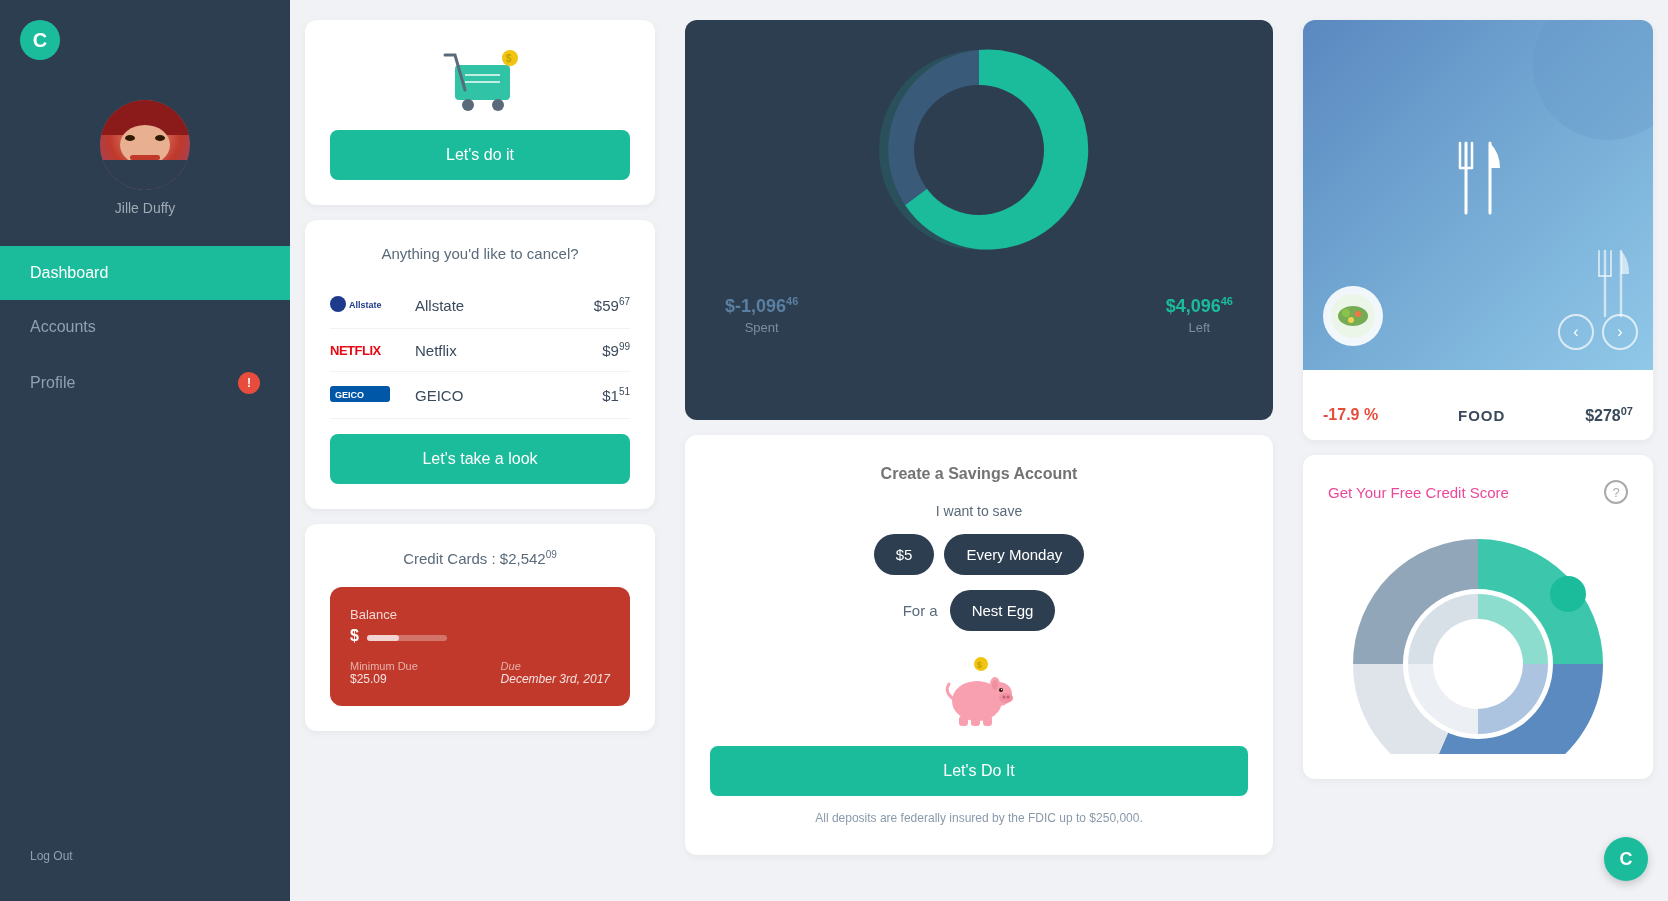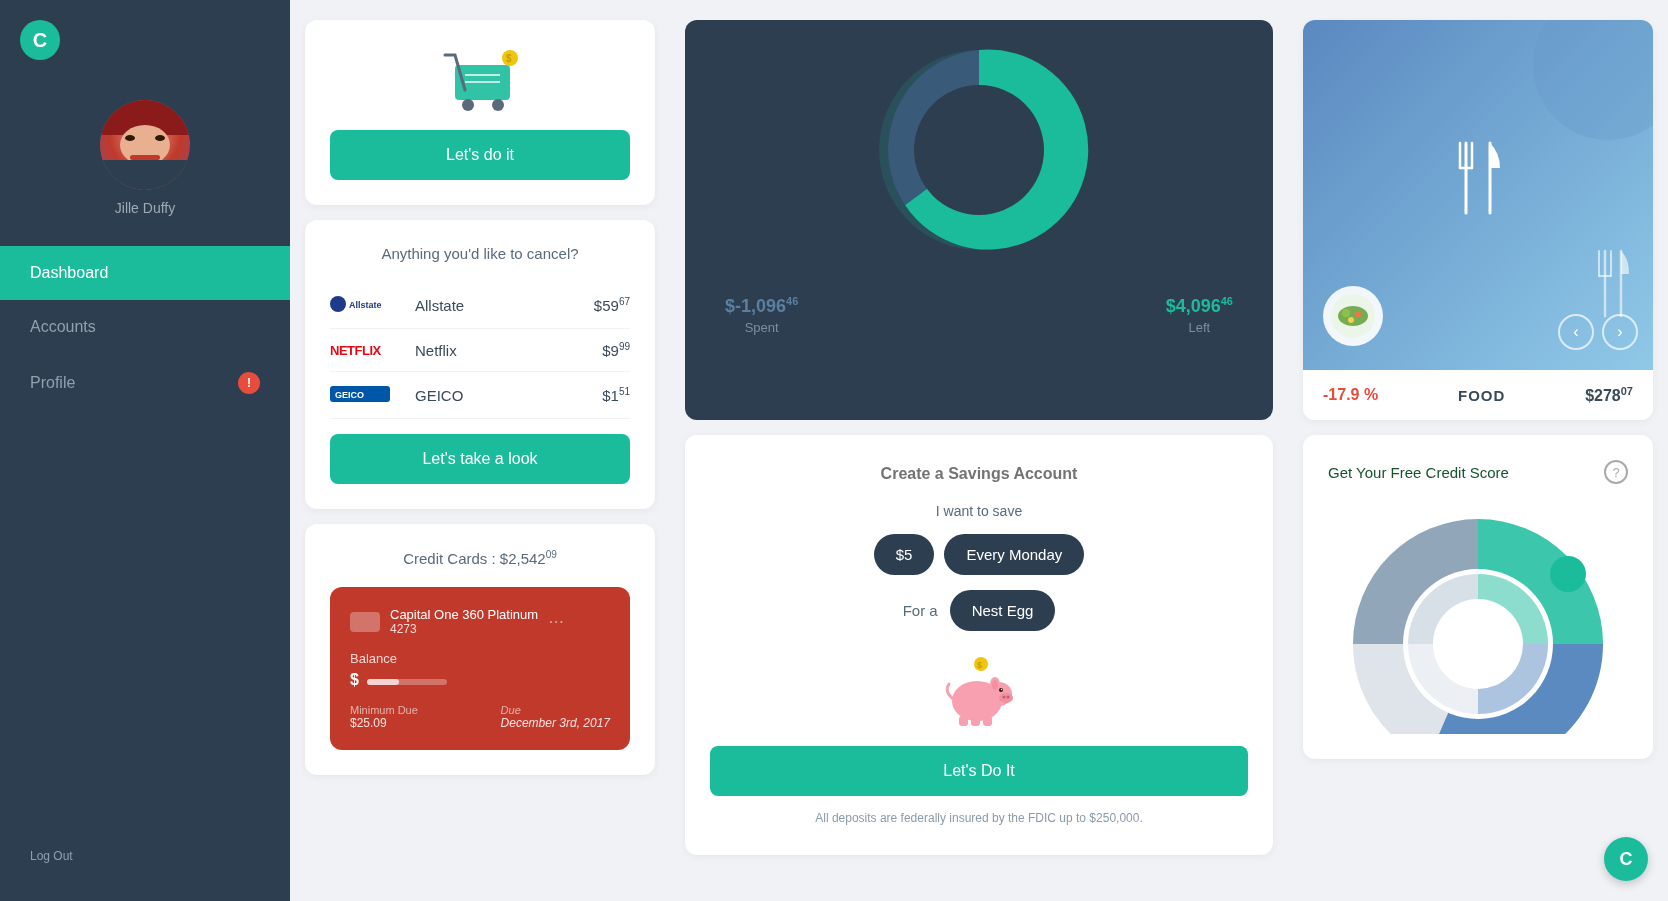--- a/index.html
+++ b/index.html
@@ -305,37 +305,38 @@
     }
     .savings-for-label { color: #5a6a7a; font-size: 15px; }
     .savings-piggy { font-size: 55px; margin-bottom: 20px; }
     .savings-disclaimer { font-size: 12px; color: #8a9aaa; margin-top: 15px; }
     .food-card-footer {
       display: flex;
       align-items: center;
       justify-content: space-between;
       padding: 15px 20px;
       background: white;
+      margin-top: 20px;
     }
     .food-stat-neg { color: #e74c3c; font-size: 16px; font-weight: 600; }
     .food-label { color: #3a4a5a; font-size: 15px; font-weight: 700; letter-spacing: 1px; }
     .food-amount { color: #3a4a5a; font-size: 16px; font-weight: 600; }
     .food-amount sup { font-size: 11px; }
 
     
     .credit-score-card {
       padding: 25px;
     }
     .credit-score-header {
       display: flex;
       justify-content: space-between;
       align-items: center;
       margin-bottom: 20px;
     }
-    .credit-score-title { color: #14532d; font-size: 15px; font-weight: 500; }
+    .credit-score-title { color: #ec4899; font-size: 15px; font-weight: 500; }
     .help-icon {
       width: 24px; height: 24px;
       border: 2px solid #aaa;
       border-radius: 50%;
       display: flex; align-items: center; justify-content: center;
       color: #aaa;
       font-size: 13px;
       cursor: pointer;
     }
     .credit-score-donut {
@@ -452,30 +453,20 @@
         <span class="cancel-amount">$1<sup>51</sup></span>
       </div>
 
       <div style="height:15px;"></div>
       <button class="btn-green">Let's take a look</button>
     </div>
 
     <div class="card credit-card-card">
       <p class="credit-title">Credit Cards : $2,542<sup>09</sup></p>
       <div class="cc-visual">
-        <div class="cc-header">
-          <div class="cc-chip"></div>
-          <div>
-            <div class="cc-name">Capital One 360 Platinum</div>
-            <div class="cc-number">
-              <span>4273</span>
-            </div>
-          </div>
-          <div class="cc-dots">···</div>
-        </div>
         <div class="cc-balance-label">Balance</div>
         <div class="cc-balance-value">
           <span>$</span>
           <div class="cc-bar">
               <div class="cc-bar-fill"></div>
             </div>
         </div>
         <div class="cc-footer">
           <div>
             <div style="font-size:11px; opacity:0.7;">Minimum Due</div>

